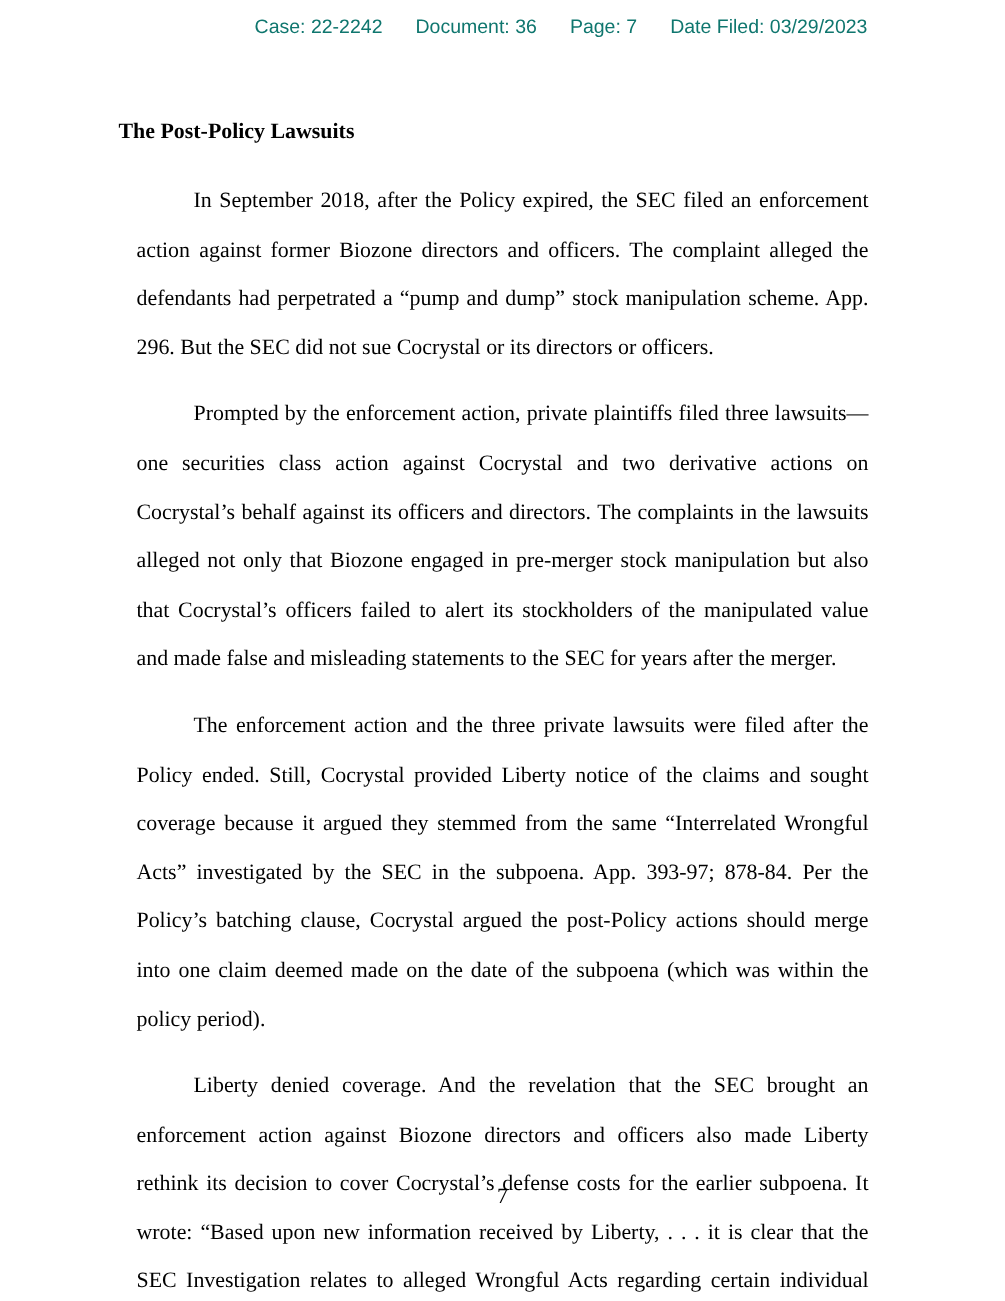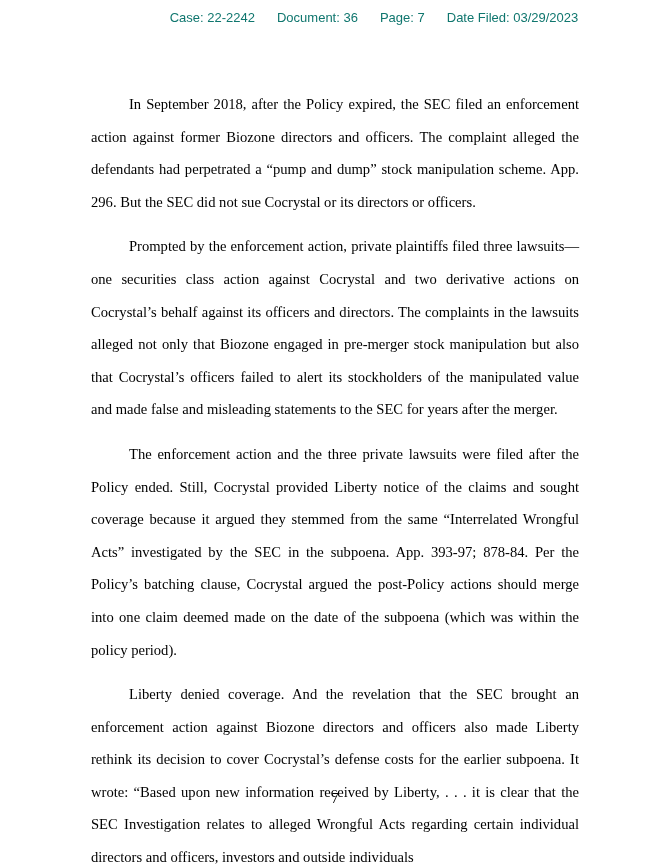--- a/index.html
+++ b/index.html
@@ -57,19 +57,20 @@
       font-family: "Liberation Serif", serif;
       font-size: 14.6px;
     }
   </style>
 </head>
 <body>
 
 <div class="stamp"><span>Case: 22-2242</span><span class="gap"></span><span>Document: 36</span><span class="gap"></span><span>Page: 7</span><span class="gap"></span><span>Date Filed: 03/29/2023</span></div>
 
 <div class="content">
+  <p class="heading">The Post-Policy Lawsuits</p>
   <p class="para">In September 2018, after the Policy expired, the SEC filed an enforcement action against former Biozone directors and officers.  The complaint alleged the defendants had perpetrated a “pump and dump” stock manipulation scheme.  App. 296.  But the SEC did not sue Cocrystal or its directors or officers.</p>
   <p class="para">Prompted by the enforcement action, private plaintiffs filed three lawsuits—one securities class action against Cocrystal and two derivative actions on Cocrystal’s behalf against its officers and directors.  The complaints in the lawsuits alleged not only that Biozone engaged in pre-merger stock manipulation but also that Cocrystal’s officers failed to alert its stockholders of the manipulated value and made false and misleading statements to the SEC for years after the merger.</p>
   <p class="para">The enforcement action and the three private lawsuits were filed after the Policy ended.  Still, Cocrystal provided Liberty notice of the claims and sought coverage because it argued they stemmed from the same “Interrelated Wrongful Acts” investigated by the SEC in the subpoena.  App. 393-97; 878-84.  Per the Policy’s batching clause, Cocrystal argued the post-Policy actions should merge into one claim deemed made on the date of the subpoena (which was within the policy period).</p>
   <p class="para">Liberty denied coverage.  And the revelation that the SEC brought an enforcement action against Biozone directors and officers also made Liberty rethink its decision to cover Cocrystal’s defense costs for the earlier subpoena.  It wrote: “Based upon new information received by Liberty, . . . it is clear that the SEC Investigation relates to alleged Wrongful Acts regarding certain individual directors and officers, investors and outside individuals</p>
 </div>
 
 <div class="page-number">7</div>
 
 </body></html>

